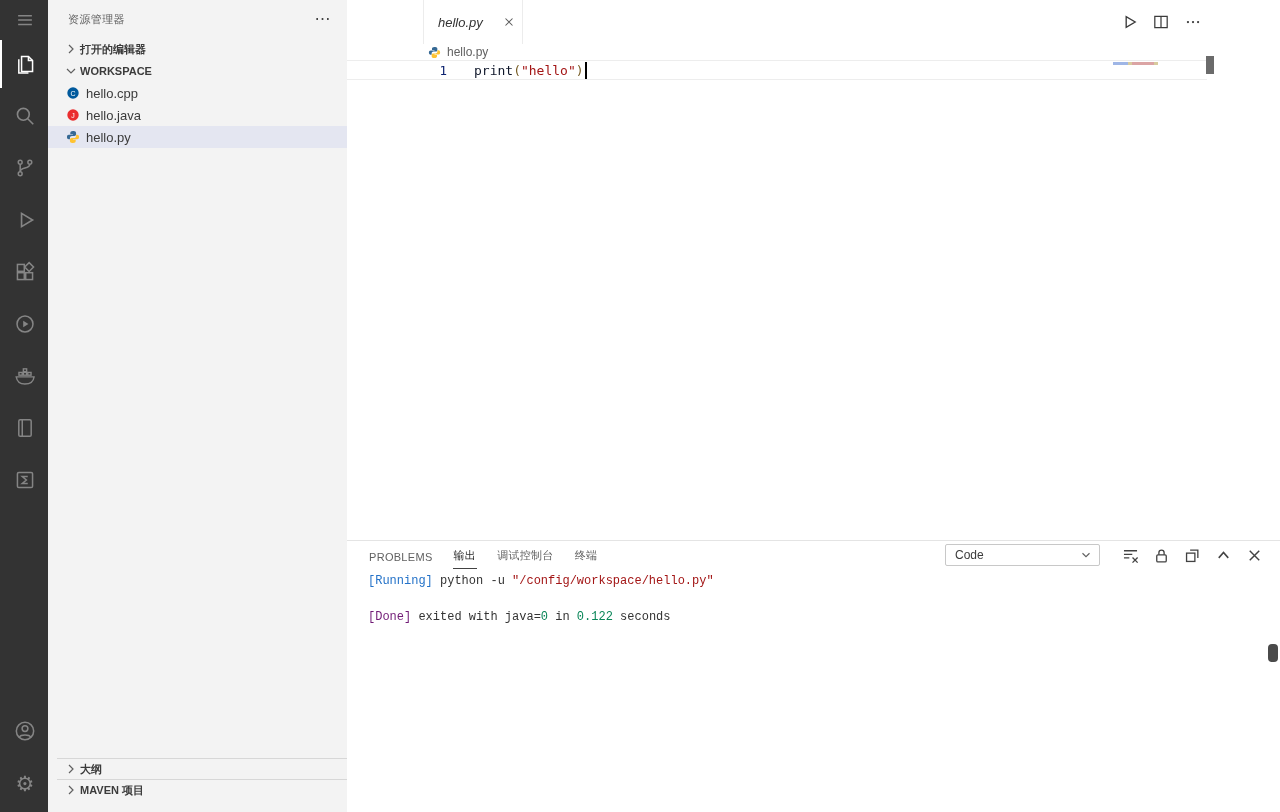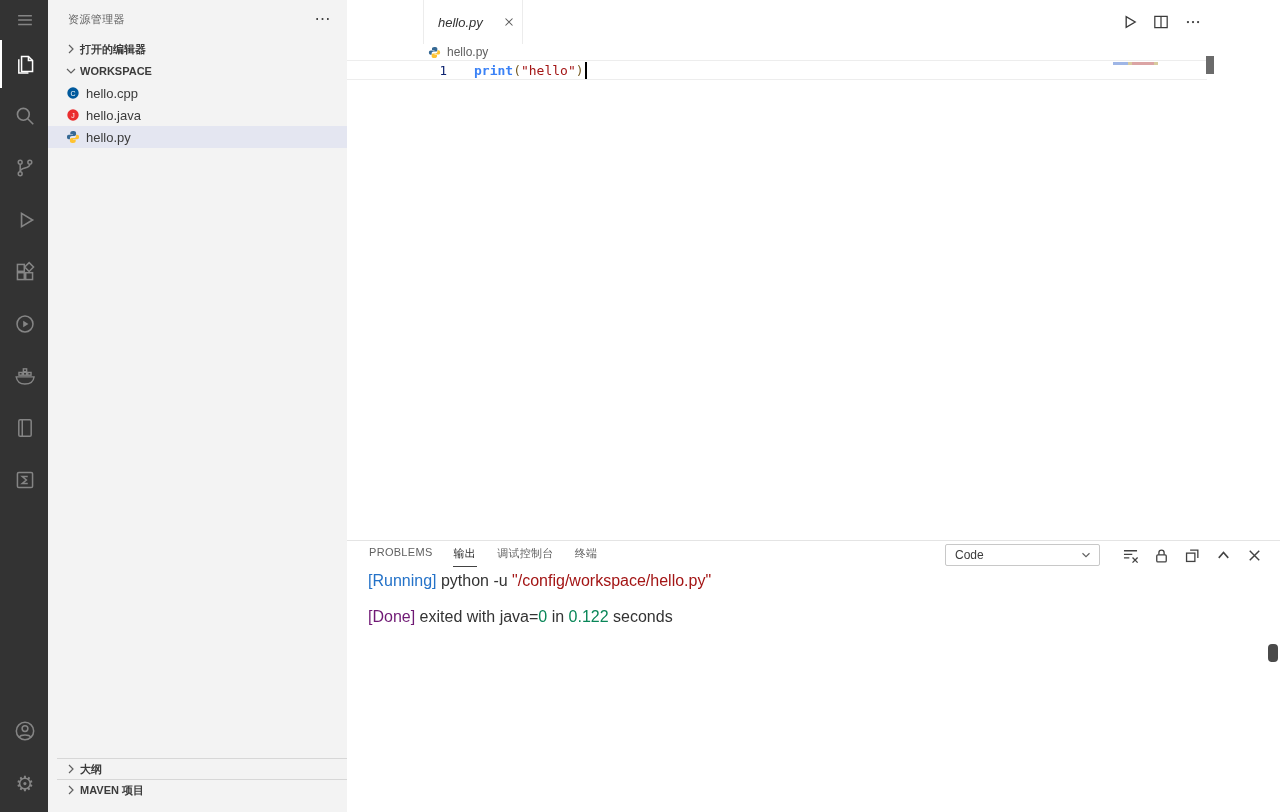--- a/index.html
+++ b/index.html
@@ -41,28 +41,28 @@
   .code-line.current { width:860px; border-top:1px solid #ededed; border-bottom:1px solid #ededed; }
   .gutter { width:100px; text-align:right; color:#0b216f; font-size:12.5px; }
   .code-text { margin-left:27px; display:flex; align-items:center; white-space:pre; }
   .cursor { width:2px; height:17px; background:#000; margin-left:1px; }
   .minimap-line { position:absolute; top:62px; left:766px; height:3px; display:flex; }
   .minimap-line i { display:block; height:3px; }
   .editor-scroll-thumb { position:absolute; top:56px; left:859px; width:8px; height:18px; background:#6b6b6b; cursor:pointer; }
 
   
   .panel { position:absolute; left:347px; top:540px; width:933px; height:272px; background:#fff; border-top:1px solid #e4e4e4; }
-  .panel-bar { position:relative; height:28px; display:flex; align-items:flex-start; padding-left:21px; }
+  .panel-bar { position:relative; height:28px; display:flex; align-items:flex-end; padding-left:21px; }
   .panel-tab { font-size:11px; color:#616161; margin-right:19px; padding:5px 1px; letter-spacing:.3px; cursor:pointer; border-bottom:1px solid transparent; }
   .panel-tab.active { color:#2b2b2b; border-bottom:1px solid #424242; }
   .channel-select { position:absolute; right:180px; top:3px; width:155px; height:22px; border:1px solid #c8c8c8; border-radius:2px; background:#fff; display:flex; align-items:center; padding:0 6px 0 9px; font-size:12px; color:#3b3b3b; cursor:pointer; }
   .channel-select .chev { margin-left:auto; display:flex; align-items:center; }
   .panel-actions { position:absolute; right:16px; top:0; height:28px; display:flex; align-items:center; gap:12px; color:#424242; }
   .pa-icon { display:flex; align-items:center; cursor:pointer; }
-  .output { padding:3px 0 0 21px; font-family:Liberation Sans, sans-serif; font-size:16px; line-height:18px; color:#333333; }
+  .output { padding:3px 0 0 21px; font-family:Liberation Mono, monospace; font-size:12px; line-height:18px; color:#333333; }
   .out-line { min-height:18px; white-space:pre; }
   .panel-scroll-thumb { position:absolute; right:2px; top:103px; width:10px; height:18px; background:#4a4a4a; border-radius:4px; cursor:pointer; }
 
   svg { display:block; }
 </style>
 </head>
 <body>
 
 <div class="screen">
 
@@ -244,21 +244,21 @@
       <svg width="13" height="13" viewBox="0 0 16 16">
           <path fill="#366994" d="M7.9 1.2c-2 0-3 .9-3 2.3v1.4h3.1v.6H3.2c-1.3 0-2.1 1-2.1 2.6S1.9 10.7 3.2 10.7h1.3V8.9c0-1.2 1-2.1 2.2-2.1h2.9c1.1 0 1.9-.8 1.9-2V3.5c0-1.4-1.1-2.3-2.5-2.3z"></path>
           <path fill="#ffc331" d="M8.1 14.8c2 0 3-.9 3-2.3v-1.4H8v-.6h4.8c1.3 0 2.1-1 2.1-2.6s-.8-2.6-2.1-2.6h-1.3v1.8c0 1.2-1 2.1-2.2 2.1H6.4c-1.1 0-1.9.8-1.9 2v1.3c0 1.4 1.1 2.3 2.5 2.3z"></path>
         </svg>
       <span class="crumb">hello.py</span>
     </div>
 
     <div class="code">
       <div class="code-line current">
         <span class="gutter">1</span>
-        <span class="code-text"><span style="color: #3b82f6; font-weight: bold;">print</span><span style="color: rgb(121, 94, 38);">(</span><span style="color: rgb(163, 21, 21);">"hello"</span><span style="color: rgb(121, 94, 38);">)</span><span class="cursor"></span></span>
+        <span class="code-text"><span style="color: #0f172a;">print</span><span style="color: rgb(121, 94, 38);">(</span><span style="color: rgb(163, 21, 21);">"hello"</span><span style="color: rgb(121, 94, 38);">)</span><span class="cursor"></span></span>
       </div>
     </div>
 
     <div class="minimap-line">
       <i style="width:15px;background:#9fb6e6"></i>
         <i style="width:4px;background:#d8cb9e"></i>
         <i style="width:22px;background:#dba4a4"></i>
         <i style="width:4px;background:#d8cb9e"></i>
     </div>
     <div class="editor-scroll-thumb"></div>

